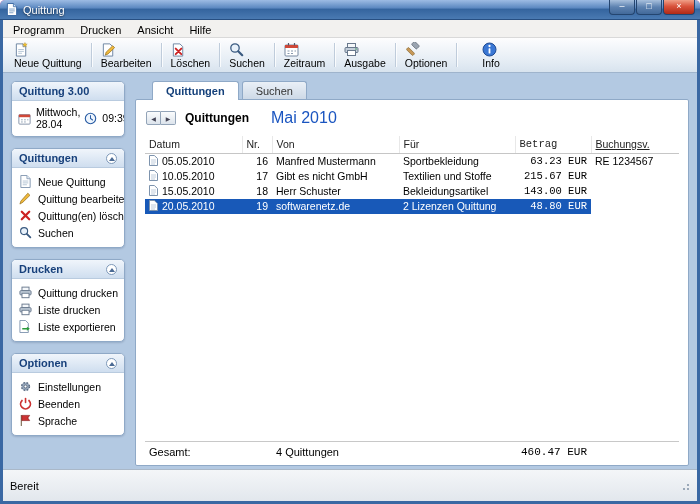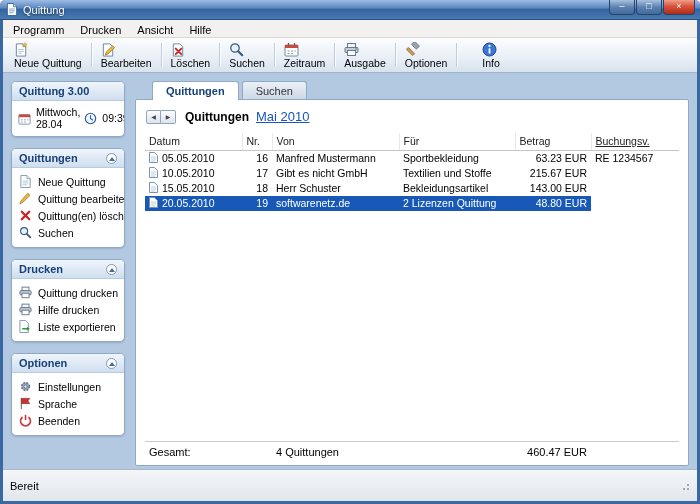--- a/index.html
+++ b/index.html
@@ -45,28 +45,28 @@
   .tabs { display:flex; gap:3px; padding-left:17px; flex:none; }
   .tab { height:19px; padding:0 13px; line-height:18px; font-size:11px; background:linear-gradient(180deg,#eaf0f7,#ccd8e6); border:1px solid #8fa9c7; border-bottom:none; border-radius:3px 3px 0 0; color:#333; cursor:pointer; }
   .tab.active { background:#fff; color:#14407a; font-weight:bold; position:relative; z-index:2; }
   .content-panel { flex:1; background:#fff; border:1px solid #8fa9c7; border-radius:2px; margin-top:-1px; display:flex; flex-direction:column; padding:6px 9px 5px; min-height:0; position:relative; z-index:1; }
 
   .list-header { display:flex; align-items:center; padding:3px 1px 9px; flex:none; }
   .navbtn { width:15px; height:14px; border:1px solid #93a4b8; background:linear-gradient(180deg,#fbfcfd,#dde4ec); font-size:6px; color:#445; display:grid; place-items:center; cursor:pointer; }
   .navbtn.prev { border-radius:2px 0 0 2px; }
   .navbtn.next { border-left:none; border-radius:0 2px 2px 0; }
   .list-title { font-size:12px; font-weight:bold; margin-left:9px; }
-  .period-link { font-size:13px; color:#1a55c0; text-decoration:underline; margin-left:7px; cursor:pointer; }
+  .period-link { font-size:16px; color:#1a55c0; margin-left:22px; cursor:pointer; }
 
   table.grid { width:100%; border-collapse:collapse; table-layout:fixed; font-size:10.5px; flex:none; }
   table.grid th { text-align:left; font-weight:normal; color:#222; padding:2px 4px 3px; border-bottom:1px solid #c6c6c6; border-right:1px solid #e8e8e8; overflow:hidden; white-space:nowrap; cursor:pointer; }
   table.grid th:last-child { border-right:none;text-decoration:underline; }
   table.grid td { padding:1px 4px; white-space:nowrap; overflow:hidden; height:15px; }
   .c-nr { text-align:right; }
-  .c-betrag, th.th-betrag { text-align:right; }
+  .c-betrag, th.th-betrag { text-align:right;font-family:Liberation Mono, monospace; }
   tr.selected td { background:#1859b8; color:#fff; }
   tr.selected td.c-buch { background:#fff; color:#000; }
   .doc-ic { display:inline-block; width:9px; height:11px; margin-right:4px; vertical-align:-1px; }
 
   .totals { margin-top:auto; border-top:1px solid #c8c8c8; flex:none; }
   table.totals-t { width:100%; border-collapse:collapse; table-layout:fixed; font-size:11px; }
   table.totals-t td { padding:4px 4px 2px; white-space:nowrap; overflow:hidden; }
 
   .statusbar { height:32px; flex:none; background:linear-gradient(180deg,#f4f6f8,#e2e7ed); border-top:1px solid #aab8c8; display:flex; align-items:center; padding:0 7px; font-size:11px; }
   .grip { margin-left:auto; width:10px; height:10px; background:
@@ -286,21 +286,21 @@
               <span>Quittung drucken</span>
             </div>
             <div class="side-item">
               <span class="icn">
                 <svg viewBox="0 0 14 14">
                     <rect x="3.2" y="1.2" width="7.6" height="3.8" fill="#f4f7fa" stroke="#68788c"></rect>
                     <rect x="1" y="5" width="12" height="4.6" rx="1" fill="#c2cdd9" stroke="#68788c"></rect>
                     <rect x="3.2" y="7.8" width="7.6" height="4.8" fill="#fff" stroke="#68788c"></rect>
                   </svg>
               </span>
-              <span>Hilfe drucken</span>
+              <span>Liste drucken</span>
             </div>
             <div class="side-item">
               <span class="icn">
                 <svg viewBox="0 0 14 14">
                     <path d="M1 .5h6L10 3.5v10H1z" fill="#fff" stroke="#7d93ad"></path>
                     <path d="M3.5 9.5h5.5" stroke="#2a9a3a" stroke-width="1.6"></path>
                     <path d="M8.5 7.3l3.2 2.2-3.2 2.2z" fill="#2a9a3a"></path>
                   </svg>
               </span>
               <span>Liste exportieren</span>
@@ -319,34 +319,34 @@
                 <svg viewBox="0 0 14 14">
                     <circle cx="7" cy="7" r="4.2" fill="#98a8bc" stroke="#5a6a80" stroke-width="1.6" stroke-dasharray="1.7 1.7"></circle>
                     <circle cx="7" cy="7" r="1.6" fill="#fff" stroke="#5a6a80"></circle>
                   </svg>
               </span>
               <span>Einstellungen</span>
             </div>
             <div class="side-item">
               <span class="icn">
                 <svg viewBox="0 0 14 14">
+                    <path d="M3.2 3.8a5.3 5.3 0 107.6 0" fill="none" stroke="#cc3333" stroke-width="1.9" stroke-linecap="round"></path>
+                    <rect x="6.2" y=".8" width="1.7" height="5.8" rx=".8" fill="#cc3333"></rect>
+                  </svg>
+              </span>
+              <span>Beenden</span>
+            </div>
+            <div class="side-item">
+              <span class="icn">
+                <svg viewBox="0 0 14 14">
                     <path d="M2.5 1v12" stroke="#7a6a50" stroke-width="1.2"></path>
                     <path d="M3 1.5h8.5l-2 2.8 2 2.8H3z" fill="#cc3333" stroke="#8a1a1a" stroke-width=".7"></path>
                   </svg>
               </span>
               <span>Sprache</span>
-            </div>
-            <div class="side-item">
-              <span class="icn">
-                <svg viewBox="0 0 14 14">
-                    <path d="M3.2 3.8a5.3 5.3 0 107.6 0" fill="none" stroke="#cc3333" stroke-width="1.9" stroke-linecap="round"></path>
-                    <rect x="6.2" y=".8" width="1.7" height="5.8" rx=".8" fill="#cc3333"></rect>
-                  </svg>
-              </span>
-              <span>Beenden</span>
             </div>
           </div>
         </div>
       </div>
 
       <div class="main">
         <div class="tabs">
           <div class="tab active">Quittungen</div>
           <div class="tab">Suchen</div>
         </div>

